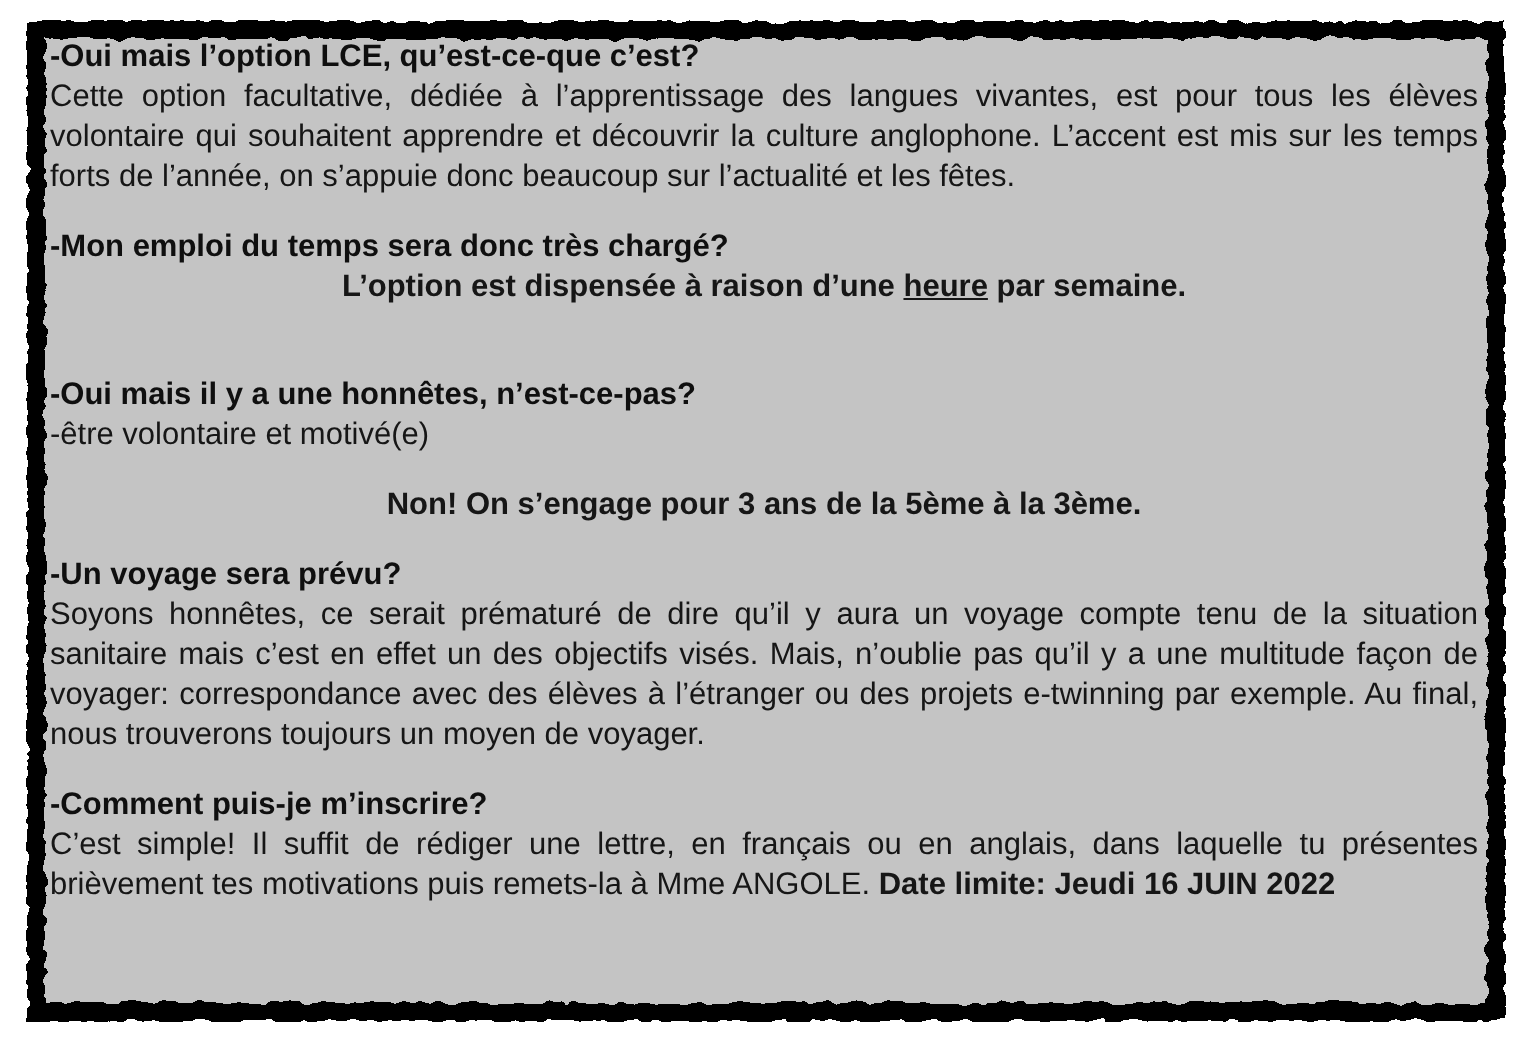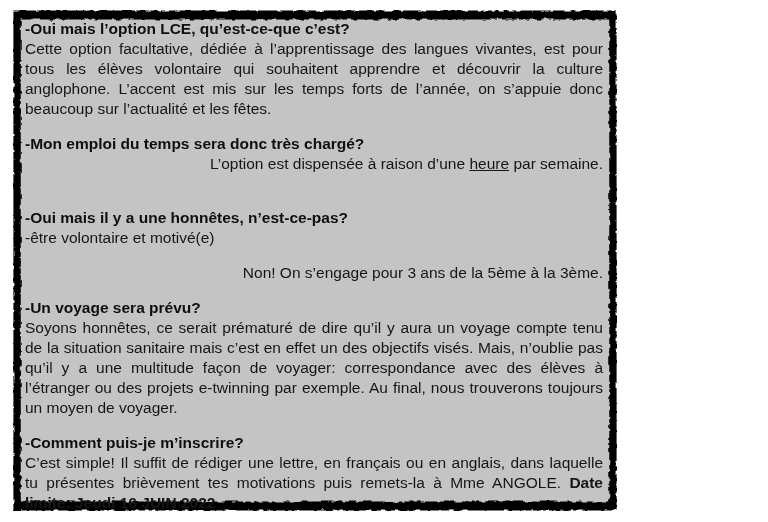--- a/index.html
+++ b/index.html
@@ -11,21 +11,21 @@
     height: 522px;
     background: #ffffff;
     font-family: "Liberation Sans", sans-serif;
     overflow: hidden;
     position: relative;
   }
   .panel {
     position: absolute;
     left: 13px;
     top: 10px;
-    width: 604px;
+    width: 740px;
     height: 501px;
   }
   .frame-svg {
     position: absolute;
     left: 0;
     top: 0;
     width: 100%;
     height: 100%;
     display: block;
   }
@@ -47,21 +47,21 @@
     font-size: 15.5px;
     line-height: 20px;
     font-weight: bold;
     color: #0f0f0f;
     text-align: left;
   }
   .a {
     margin: 0;
     text-align: justify;
   }
-  .a.single { text-align: right; }
+  .a.single { text-align: center; font-weight: bold; }
   .a.indent {
     text-align: left;
   }
   .u { text-decoration: underline; }
   .deadline { font-weight: bold; }
 </style>
 </head>
 <body>
 
 <div class="panel">

